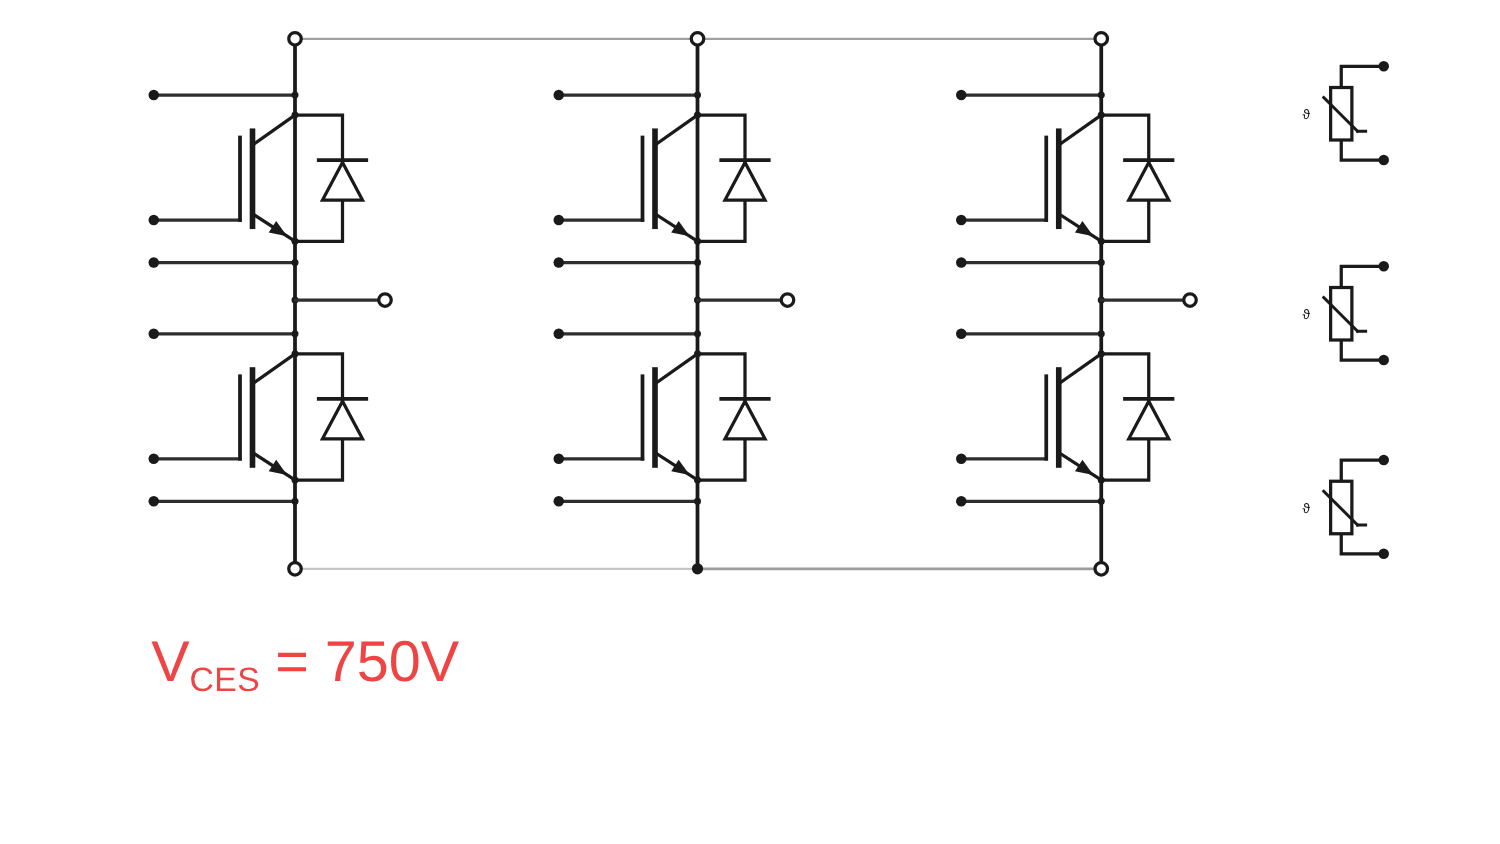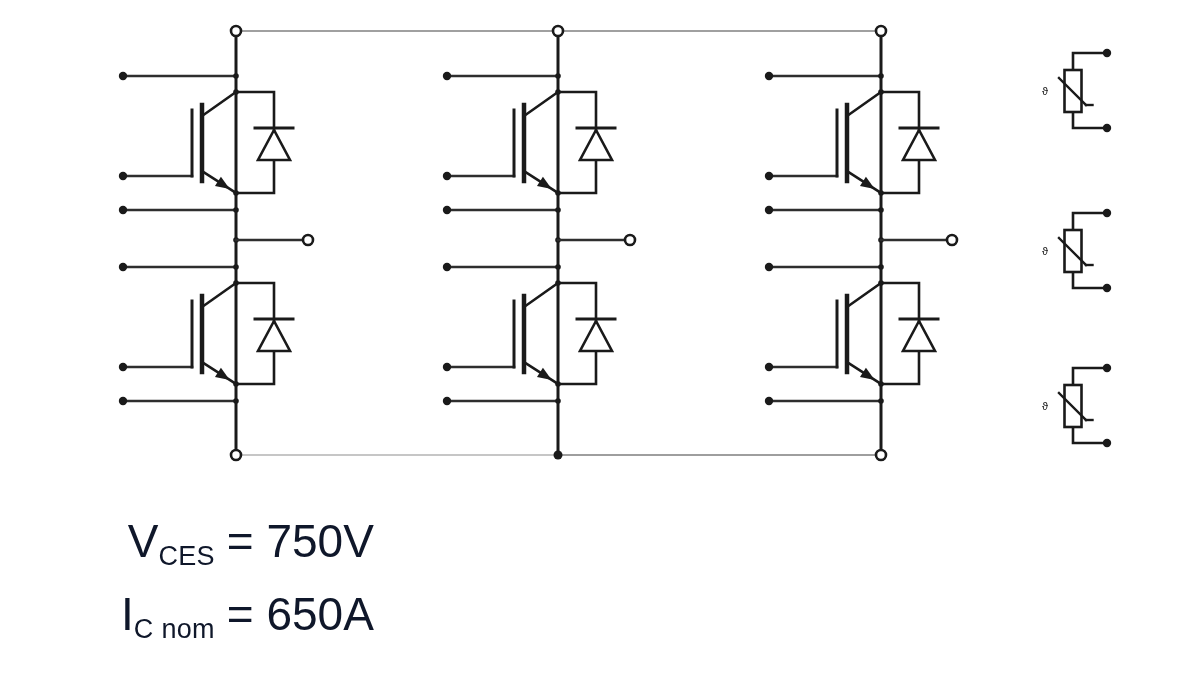--- a/index.html
+++ b/index.html
@@ -1,21 +1,21 @@
 <!DOCTYPE html>
 <html><head>
 <meta charset="utf-8">
 <style>
   html,body{margin:0;padding:0;background:#fff;}
   .stage{
     position:relative;width:1200px;height:675px;background:#ffffff;
     font-family:"Liberation Sans",sans-serif;overflow:hidden;
   }
   .stage svg{position:absolute;left:0;top:0;}
-  .specs{position:absolute;left:121px;top:512px;color:#0f172a;text-align:right;}
+  .specs{position:absolute;left:121px;top:500px;color:#ef4444;}
   .spec-line{font-size:46px;line-height:58px;white-space:nowrap;}
   .spec-line .sub{font-size:27px;vertical-align:-8px;letter-spacing:.3px;}
   .spec-line .val{margin-left:12px;}
   .therm-label{font-size:11px;fill:#111;}
 </style>
 </head>
 <body>
 
 <div class="stage">
   <svg id="schematic" width="1200" height="675" viewBox="0 0 1200 675">
@@ -249,15 +249,14 @@
         <circle cx="1107" cy="443" r="4.2" fill="#1a1a1a"></circle>
         <rect x="1064.5" y="385" width="17" height="42" fill="#fff" stroke="#1a1a1a" stroke-width="2.6"></rect>
         <line x1="1059" y1="393" x2="1086" y2="420" stroke="#1a1a1a" stroke-width="2.4" stroke-linecap="square"></line>
         <line x1="1086" y1="420" x2="1092.5" y2="420" stroke="#1a1a1a" stroke-width="2.4" stroke-linecap="square"></line>
         <text x="1042" y="410" class="therm-label">ϑ</text>
       </g>
     </svg>
 
   <div class="specs">
     <div class="spec-line"><span>V</span><span class="sub">CES</span><span class="val">= 750V</span></div>
-    <div class="spec-line"><span>I</span><span class="sub">C nom</span><span class="val">= 650A</span></div>
   </div>
 </div>
 
 </body></html>

